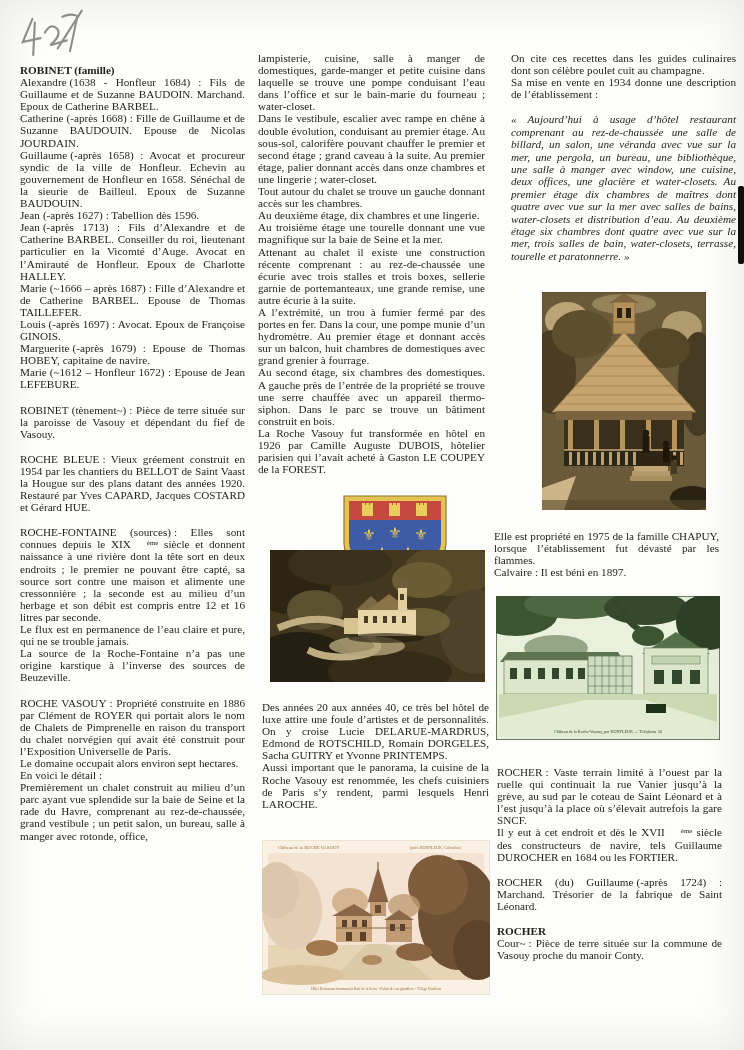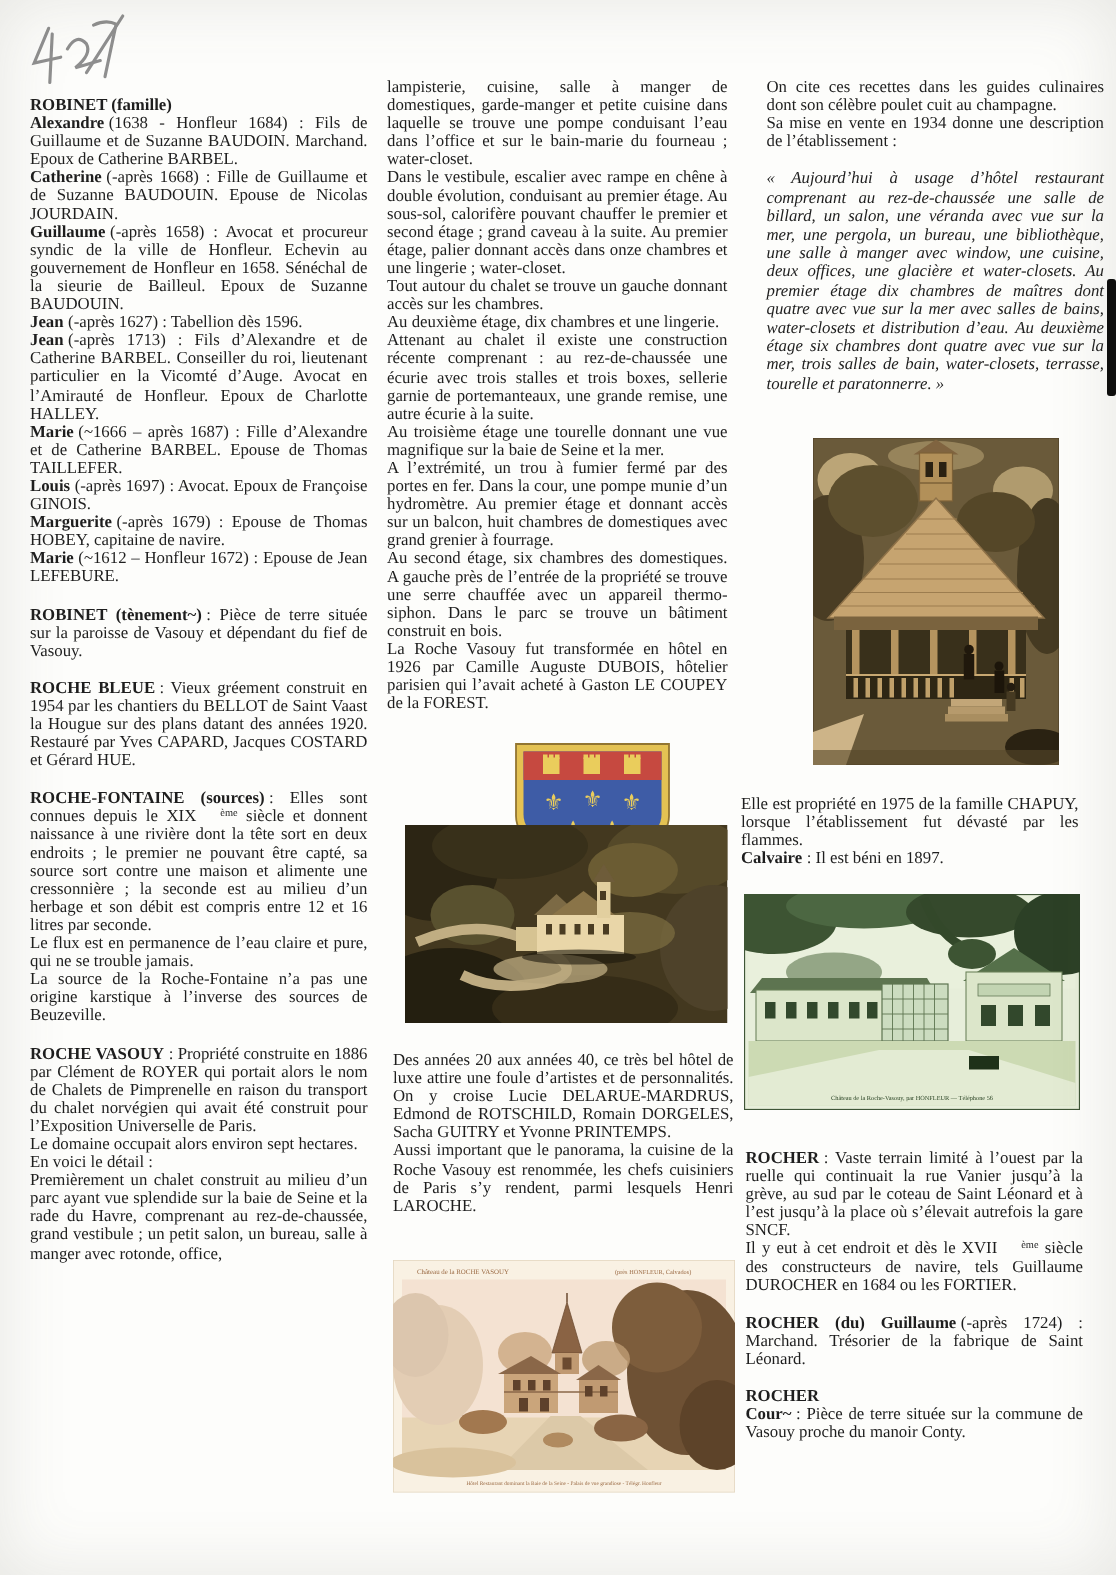--- a/index.html
+++ b/index.html
@@ -4,21 +4,21 @@
 <style>
   html,body{margin:0;padding:0;background:#8a8a8a;}
   .page{
     position:relative;width:744px;height:1050px;background:#fdfdfb;overflow:hidden;
     font-family:"Liberation Serif",serif;color:#1e1e1e;margin:0 auto;
   }
   .page::after{content:"";position:absolute;inset:0;box-shadow:inset 0 0 46px rgba(95,90,78,.14);pointer-events:none;z-index:9;}
   .tb{position:absolute;text-align:justify;font-size:11.2px;line-height:12.1px;z-index:2;}
   .tb p{margin:0;}
   p.sect{margin-top:13px;}
-  b.lead{font-weight:bold;margin-right:3px;}
+  b.lead{font-weight:normal;margin-right:3px;}
   .q{font-style:italic;line-height:12.4px;}
   sup{font-size:0.62em;vertical-align:0.45em;line-height:0;padding-left:16px;}
   .b1{left:20px;top:52px;width:225px;margin-top:12px;}
   .b2{left:258px;top:52px;width:227px;}
   .b3{left:262px;top:701px;width:227px;}
   .b4{left:497px;top:52px;width:225px;margin-left:14px;}
   .b5{left:494px;top:530px;width:225px;}
   .b6{left:497px;top:766px;width:225px;}
   figure{position:absolute;margin:0;padding:0;z-index:3;}
   .f1{left:270px;top:550px;width:215px;height:132px;}
@@ -99,22 +99,22 @@
     <p>Le domaine occupait alors environ sept hectares.</p>
     <p>En voici le détail :</p>
     <p>Premièrement un chalet construit au milieu d’un parc ayant vue splendide sur la baie de Seine et la rade du Havre, comprenant au rez-de-chaussée, grand vestibule ; un petit salon, un bureau, salle à manger avec rotonde, office,</p>
   </div>
 
   <div class="tb b2">
     <p>lampisterie, cuisine, salle à manger de domestiques, garde-manger et petite cuisine dans laquelle se trouve une pompe conduisant l’eau dans l’office et sur le bain-marie du fourneau ; water-closet.</p>
     <p>Dans le vestibule, escalier avec rampe en chêne à double évolution, conduisant au premier étage. Au sous-sol, calorifère pouvant chauffer le premier et second étage ; grand caveau à la suite. Au premier étage, palier donnant accès dans onze chambres et une lingerie ; water-closet.</p>
     <p>Tout autour du chalet se trouve un gauche donnant accès sur les chambres.</p>
     <p>Au deuxième étage, dix chambres et une lingerie.</p>
+    <p>Au troisième étage une tourelle donnant une vue magnifique sur la baie de Seine et la mer.</p>
     <p>Attenant au chalet il existe une construction récente comprenant : au rez-de-chaussée une écurie avec trois stalles et trois boxes, sellerie garnie de portemanteaux, une grande remise, une autre écurie à la suite.</p>
-    <p>Au troisième étage une tourelle donnant une vue magnifique sur la baie de Seine et la mer.</p>
     <p>A l’extrémité, un trou à fumier fermé par des portes en fer. Dans la cour, une pompe munie d’un hydromètre. Au premier étage et donnant accès sur un balcon, huit chambres de domestiques avec grand grenier à fourrage.</p>
     <p>Au second étage, six chambres des domestiques. A gauche près de l’entrée de la propriété se trouve une serre chauffée avec un appareil thermo-siphon. Dans le parc se trouve un bâtiment construit en bois.</p>
     <p>La Roche Vasouy fut transformée en hôtel en 1926 par Camille Auguste DUBOIS, hôtelier parisien qui l’avait acheté à Gaston LE COUPEY de la FOREST.</p>
   </div>
 
   <figure class="f1">
     <svg viewBox="0 0 215 132" width="215" height="132">
       <rect width="215" height="132" fill="#43381f"></rect>
       <ellipse cx="20" cy="30" rx="42" ry="34" fill="#2c2514"></ellipse>
       <ellipse cx="70" cy="14" rx="52" ry="22" fill="#38301a"></ellipse>

